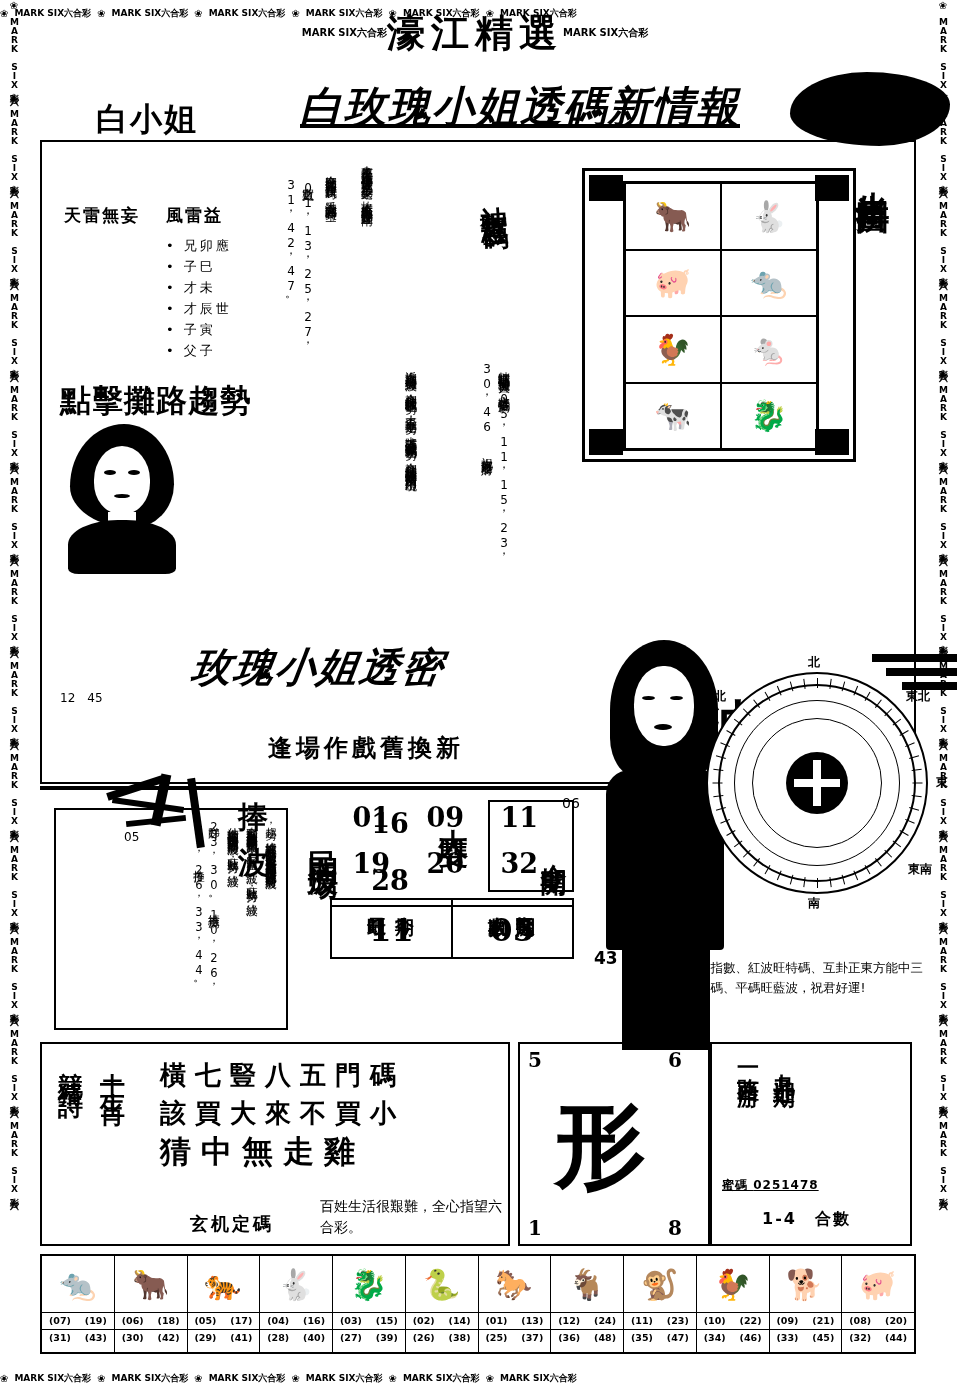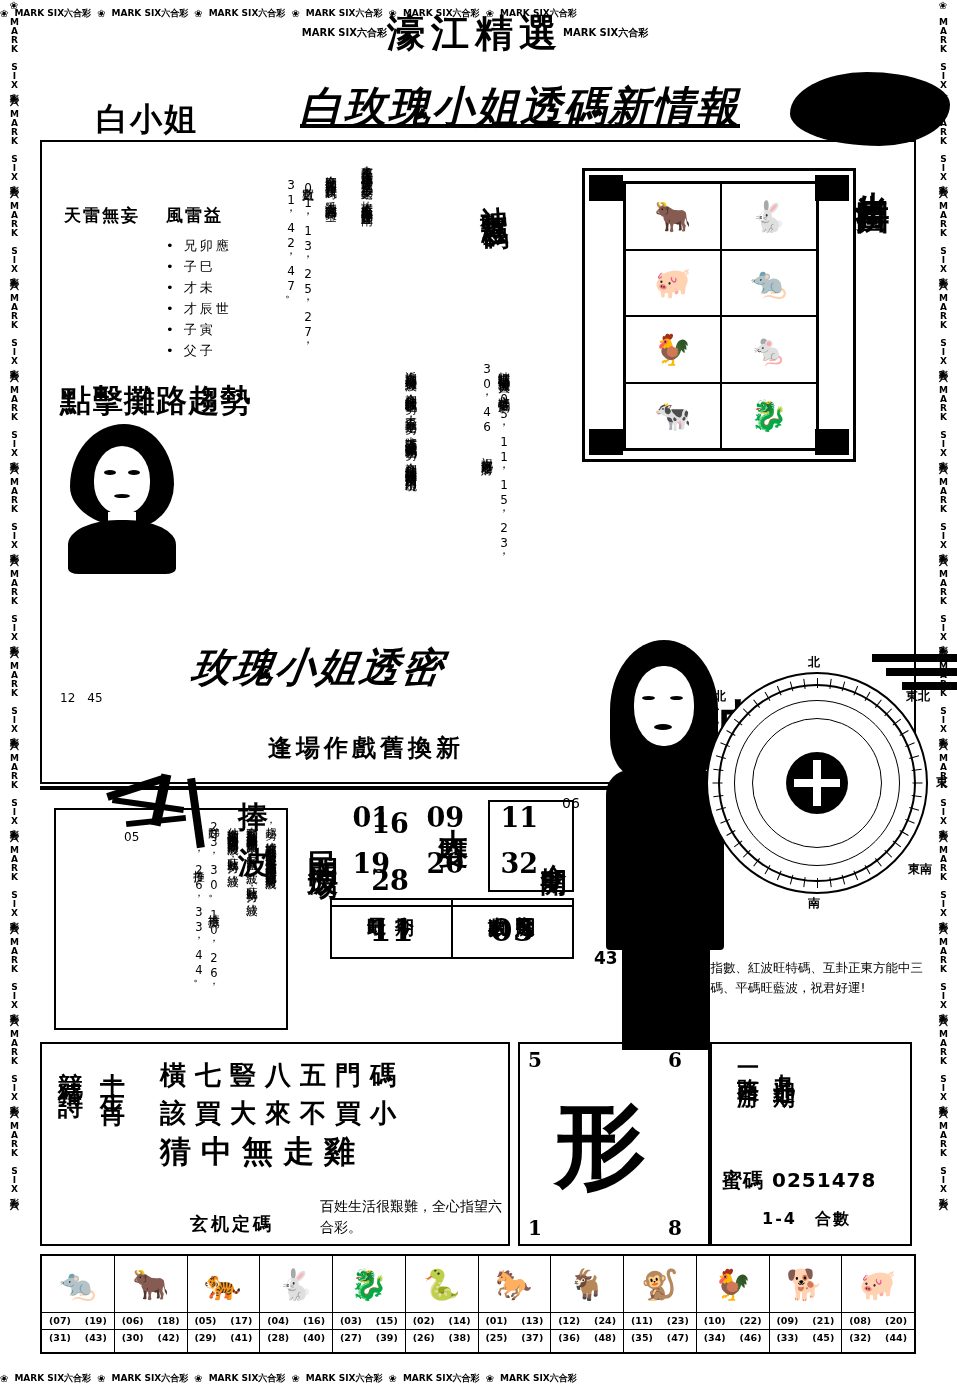--- a/index.html
+++ b/index.html
@@ -150,21 +150,21 @@
   .xuanji{position:absolute;left:148px;bottom:8px;font-size:18px;font-weight:bold;font-family:"DejaVu Serif","Liberation Serif",serif;letter-spacing:3px;}
   .folk{position:absolute;left:278px;bottom:6px;font-size:14px;line-height:21px;}
 
   .corner-num{position:absolute;font-size:20px;font-weight:bold;font-family:"DejaVu Serif","Liberation Serif",serif;}
   .cn-tl{left:8px;top:4px;} .cn-tr{right:26px;top:4px;}
   .cn-bl{left:8px;bottom:4px;} .cn-br{right:26px;bottom:4px;}
   .xing{position:absolute;left:34px;top:40px;font-size:92px;font-weight:bold;font-family:"DejaVu Serif","Liberation Serif",serif;}
 
   .rtext1{position:absolute;left:22px;top:12px;writing-mode:vertical-rl;text-orientation:upright;font-size:22px;font-weight:bold;font-family:"DejaVu Serif","Liberation Serif",serif;letter-spacing:4px;height:92px;}
   .rtext2{position:absolute;left:58px;top:12px;writing-mode:vertical-rl;text-orientation:upright;font-size:22px;font-weight:bold;font-family:"DejaVu Serif","Liberation Serif",serif;letter-spacing:4px;height:92px;}
-  .mima{position:absolute;left:10px;bottom:50px;font-size:20px;font-weight:bold;letter-spacing:1px;}
+  .mima{position:absolute;left:10px;bottom:50px;font-size:12px;font-weight:bold;letter-spacing:1px;text-decoration:underline;}
   .heshu{position:absolute;left:50px;bottom:14px;font-size:16px;font-weight:bold;letter-spacing:2px;}
 
   
   .zodiac{position:absolute;left:40px;top:1254px;width:872px;height:96px;border:2px solid #000;display:flex;}
   .zcell{flex:1;border-right:1px solid #000;display:flex;flex-direction:column;align-items:center;justify-content:flex-start;}
   .zcell:last-child{border-right:none;}
   .zpic{height:56px;display:flex;align-items:center;justify-content:center;font-size:30px;}
   .znums{width:100%;border-top:1px solid #000;}
   .znum-row{display:flex;justify-content:space-around;font-size:9.5px;font-weight:bold;line-height:16px;border-bottom:1px solid #000;}
   .znum-row:last-child{border-bottom:none;}

